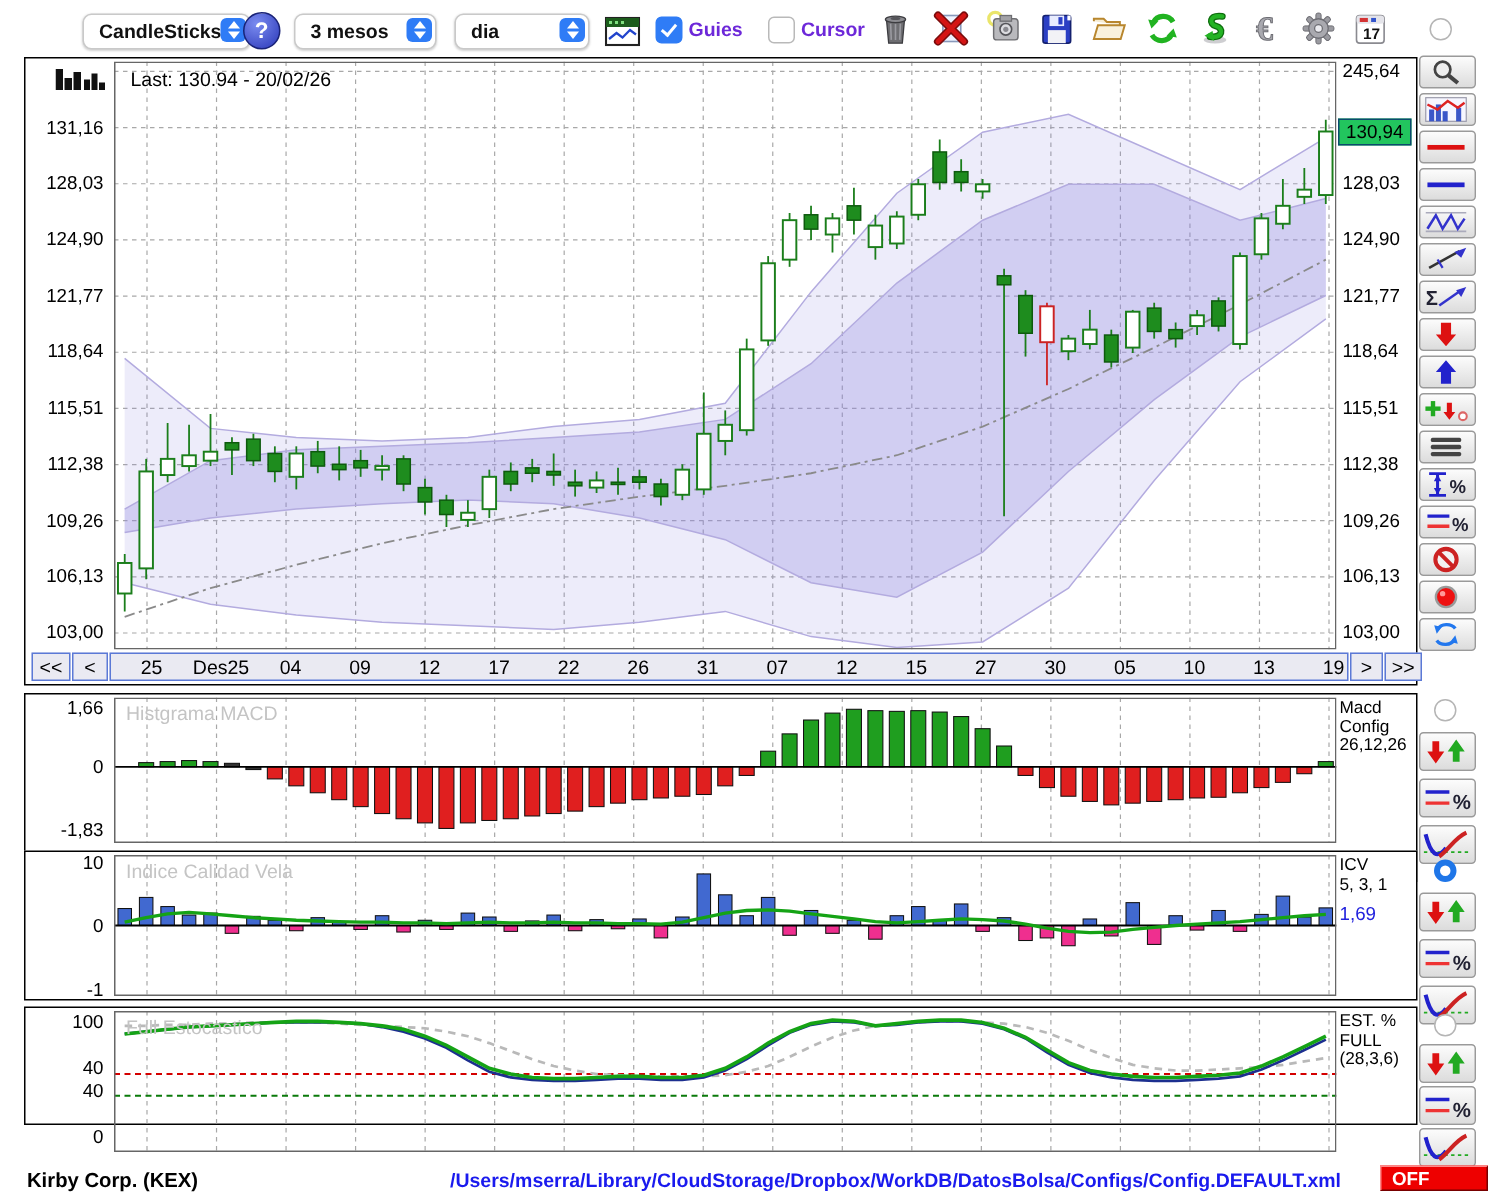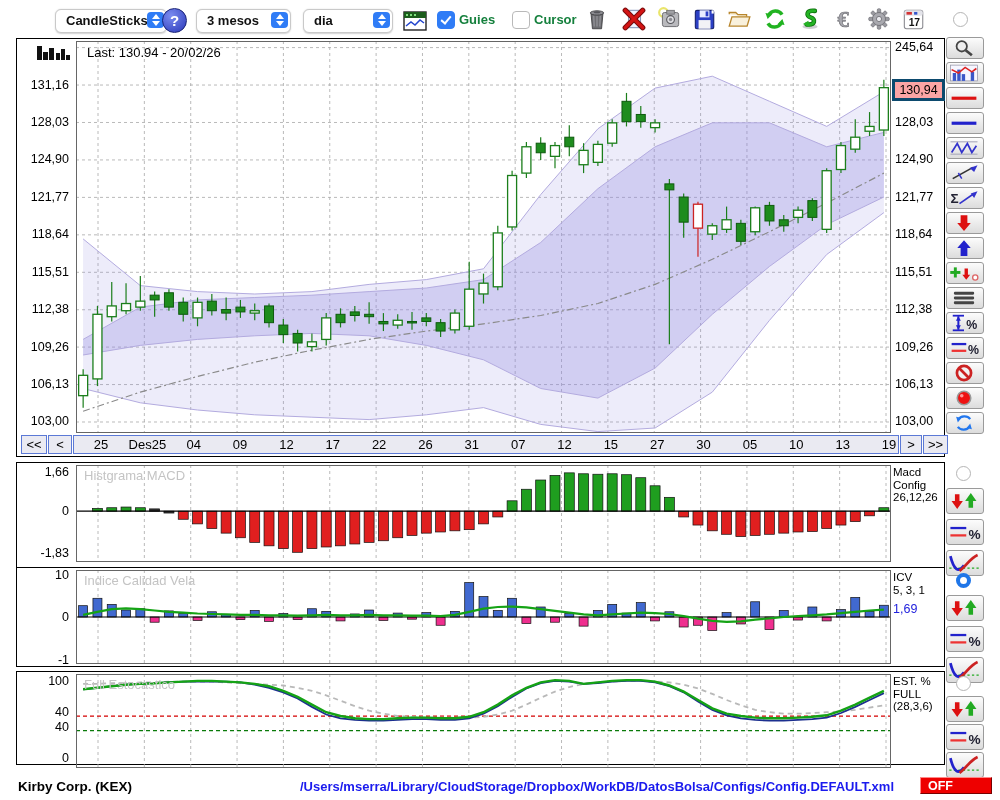--- a/index.html
+++ b/index.html
@@ -9,32 +9,32 @@
   .sel{position:absolute;top:9px;height:22px;background:#fff;border:1px solid #c9c9c9;border-radius:6px;box-shadow:0 .5px 1.5px rgba(0,0,0,.18);}
   .sel .sel-t{position:absolute;left:10px;top:3px;font-size:13px;font-weight:700;color:#111;white-space:nowrap;}
   .stp{position:absolute;right:2px;top:2px;width:17px;height:16px;background:#2f7cf6;border-radius:4px;}
   .stp i{position:absolute;left:4.5px;width:0;height:0;}
   .stp .up{top:2px;border-left:4px solid transparent;border-right:4px solid transparent;border-bottom:5px solid #fff;}
   .stp .dn{top:9px;border-left:4px solid transparent;border-right:4px solid transparent;border-top:5px solid #fff;}
   .help{position:absolute;left:162px;top:8px;width:23px;height:23px;border-radius:50%;background:radial-gradient(circle at 35% 30%,#7b8cf0,#2a37b8);border:1px solid #1a2377;color:#fff;font-size:15px;font-weight:700;text-align:center;line-height:23px;}
   .chk{position:absolute;top:11px;width:16px;height:16px;border:1px solid #b9b9b9;border-radius:4px;background:#fff;}
   .chk.on{background:#2f7cf6;border-color:#2f7cf6;}
   .chk.on::after{content:"";position:absolute;left:5px;top:2px;width:4px;height:8px;border:solid #fff;border-width:0 2px 2px 0;transform:rotate(40deg);}
-  .chklab{position:absolute;top:12px;font-size:13px;font-weight:600;color:#15803d;}
+  .chklab{position:absolute;top:12px;font-size:13px;font-weight:600;color:#6d28d9;}
   .icon-btn{position:absolute;top:6px;width:28px;height:26px;border:none;background:transparent;padding:0;cursor:pointer;}
   .rdo{position:absolute;width:15px;height:15px;border:1.5px solid #b5b5b5;border-radius:50%;background:#fff;box-sizing:border-box;}
   .rdo.sel2{border:4.5px solid #1f76e8;}
   
   .frame{position:absolute;left:16px;width:929px;border:1px solid #000;background:#fff;box-sizing:border-box;}
   .plot{position:absolute;left:59px;top:2px;}
   .axL{position:absolute;left:0;top:0;width:59px;height:100%;}
   .axL span{position:absolute;right:7px;font-size:12.5px;color:#000;white-space:nowrap;}
   .axR{position:absolute;left:874px;top:0;width:53px;height:100%;}
   .axR span{position:absolute;left:4px;font-size:12.5px;color:#000;white-space:nowrap;}
-  .cyantag{position:absolute;left:1px;width:47px;height:16px;background:#fca5a5;border:3px solid #0c4a6e;font-size:12.5px;text-align:center;line-height:16px;color:#000;}
+  .cyantag{position:absolute;left:1px;width:47px;height:16px;background:#22c55e;border:1px solid #0c4a6e;font-size:12.5px;text-align:center;line-height:16px;color:#000;}
   .lastlab{position:absolute;left:70px;top:6px;font-size:13px;color:#000;}
   .ptitle{position:absolute;left:67px;top:5px;font-size:13px;color:#c4c4c4;}
   .rlab{position:absolute;left:876px;top:3px;width:52px;font-size:11.5px;line-height:12.5px;color:#000;}
   .rlab .val{color:#2222dd;font-size:12.5px;margin-top:7px;}
   
   .navrow{position:absolute;left:2px;top:396px;width:923px;height:19px;font-size:13px;}
   .navbox{position:absolute;top:0;height:17px;border:1px solid #5b79d6;background:#eaeaf2;text-align:center;line-height:17px;color:#000;}
   .navstrip{position:absolute;left:54px;top:0;width:824px;height:17px;border:1px solid #5b79d6;background:#eaeaf2;}
   .navstrip span{position:absolute;top:0;width:44px;text-align:center;line-height:17px;color:#000;}
   
@@ -728,21 +728,21 @@
     </svg>
   </button>
   <button class="pbtn" style="top:657px;">
     <svg width="34" height="22" viewBox="0 0 30 18">
       <line x1="2" y1="13.5" x2="28" y2="13.5" stroke="#2a2" stroke-width="1" stroke-dasharray="2 2"></line>
       <path d="M3 3 C6 15 10 18 15 11" fill="none" stroke="#22c" stroke-width="2.4"></path>
       <path d="M11 16 C16 13 20 5 27 2" fill="none" stroke="#c22" stroke-width="2.4"></path>
     </svg>
   </button>
 
-  <div class="frame" style="top:671px;height:94px;">
+  <div class="frame" style="top:671px;height:79px;">
     <div class="axL">
         <span style="top: 2.14228px;">100</span>
         <span style="top: 32.7114px;">40</span>
         <span style="top: 47.9959px;">40</span>
         <span style="top: 78.565px;">0</span>
       </div>
     <div class="plot" style="width:815px;height:94px;">
         <svg width="815" height="94" viewBox="0 0 815 94">
           <line x1="22" y1="0" x2="22" y2="94" stroke="#a8a8a8" stroke-width="0.8" stroke-dasharray="3 3"></line>
           <line x1="68.35300000000001" y1="0" x2="68.35300000000001" y2="94" stroke="#a8a8a8" stroke-width="0.8" stroke-dasharray="3 3"></line>

